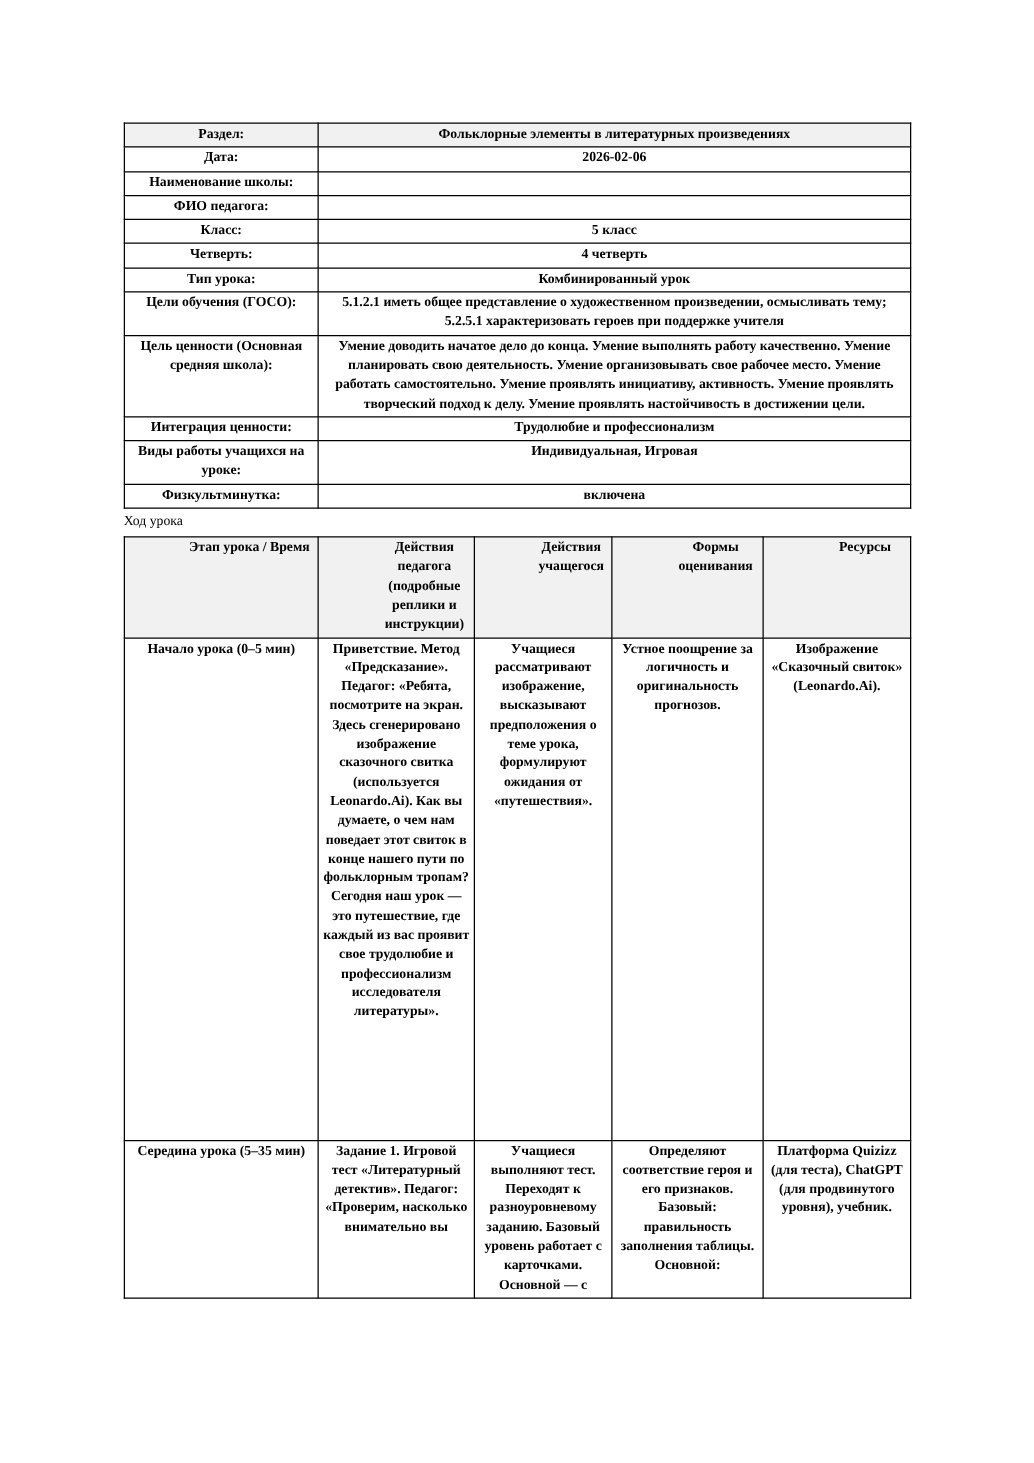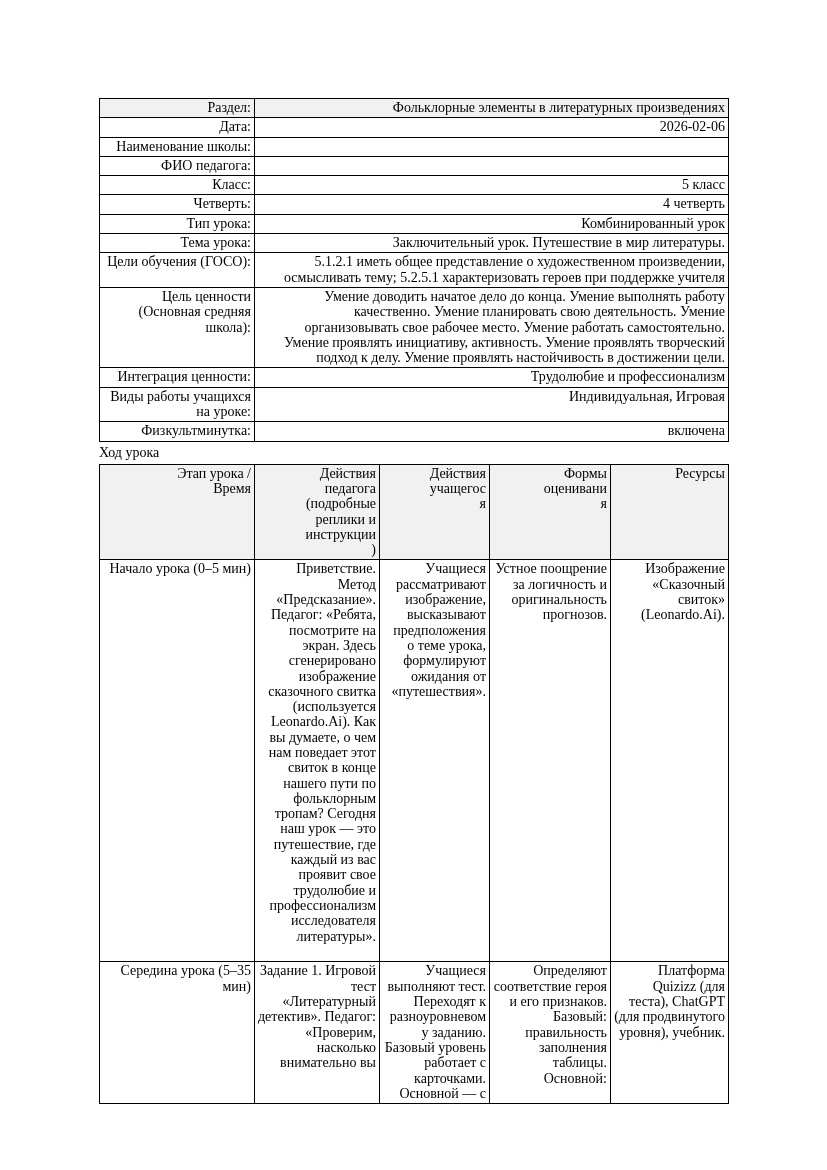--- a/index.html
+++ b/index.html
@@ -22,39 +22,39 @@
     top: 98px;
     width: 629px;
   }
   .doc-title {
     font-size: 11.2px;
     line-height: 15px;
     margin: 0 0 7px 0;
     white-space: nowrap;
   }
   .section-label {
-    font-size: 14px;
+    font-size: 11px;
     line-height: 15px;
     margin: 3px 0 4px 0;
   }
   table.doc-table {
     border-collapse: collapse;
     table-layout: fixed;
     width: 629px;
     border: 1px solid #000;
   }
   table.doc-table td,
   table.doc-table th {
     border: 1px solid #000000;
     padding: 1px 3px 2px 3px;
-    font-size: 14px;
+    font-size: 11px;
     line-height: 15.3px;
     vertical-align: top;
-    text-align: right;
-    font-weight: normal;
+    text-align: center;
+    font-weight: bold;
     word-wrap: break-word;
     overflow-wrap: break-word;
     hyphens: none;
   }
   
   table.info-table col.c-label { width: 155px; }
   table.info-table col.c-value { width: 474px; }
   table.info-table tr.shaded td { background: #f1f1f1; }
 
   
@@ -99,24 +99,20 @@
         <td>Класс:</td>
         <td>5 класс</td>
       </tr>
       <tr>
         <td>Четверть:</td>
         <td>4 четверть</td>
       </tr>
       <tr>
         <td>Тип урока:</td>
         <td>Комбинированный урок</td>
-      </tr>
-      <tr>
-        <td>Тема урока:</td>
-        <td>Заключительный урок. Путешествие в мир литературы.</td>
       </tr>
       <tr>
         <td>Цели обучения (ГОСО):</td>
         <td>5.1.2.1 иметь общее представление о художественном произведении, осмысливать тему; 5.2.5.1 характеризовать героев при поддержке учителя</td>
       </tr>
       <tr>
         <td>Цель ценности (Основная средняя школа):</td>
         <td>Умение доводить начатое дело до конца. Умение выполнять работу качественно. Умение планировать свою деятельность. Умение организовывать свое рабочее место. Умение работать самостоятельно. Умение проявлять инициативу, активность. Умение проявлять творческий подход к делу. Умение проявлять настойчивость в достижении цели.</td>
       </tr>
       <tr>

